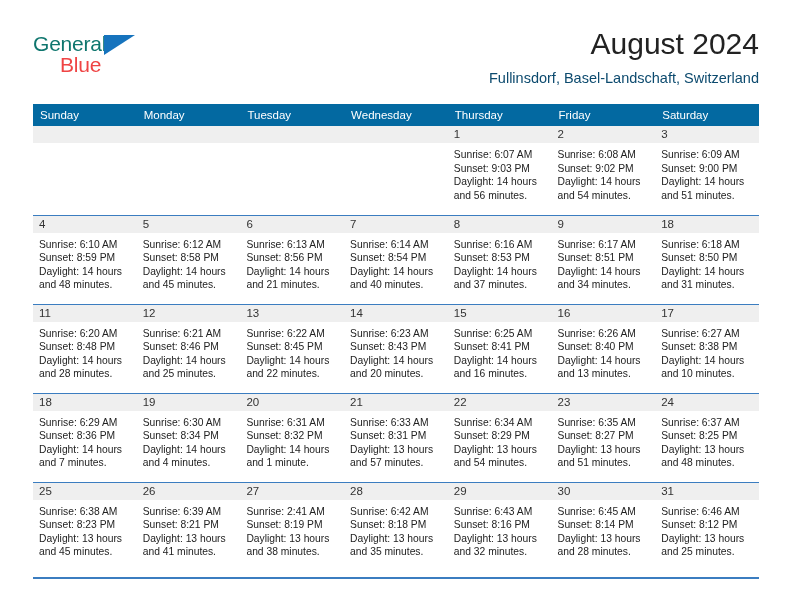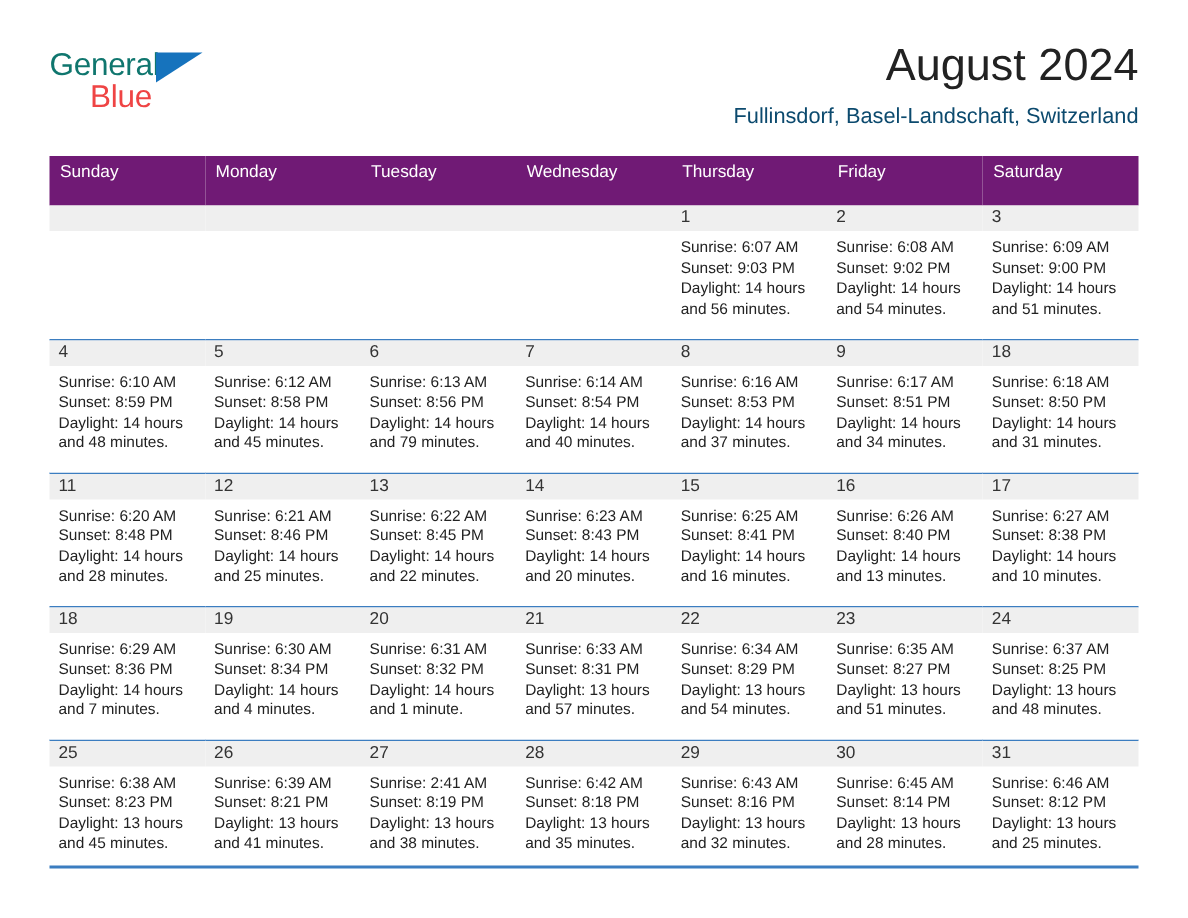--- a/index.html
+++ b/index.html
@@ -93,26 +93,26 @@
   
   .calendar {
     position: absolute;
     left: 33px;
     top: 104px;
     width: 726px;
     border-collapse: collapse;
     table-layout: fixed;
   }
   .calendar th {
-    background: #701a75;
+    background: #0369a1;
     color: #ffffff;
     font-size: 11.5px;
     font-weight: normal;
     text-align: left;
-    padding: 5px 0 16px 7px;
+    padding: 5px 0 5px 7px;
     height: 18px;
     box-sizing: border-box;
     border: none;
   }
   .calendar td {
     vertical-align: top;
     padding: 0;
     border: none;
     border-top: 1.6px solid #3b7dc0;
     background: #ffffff;
@@ -248,21 +248,21 @@
               <div>Daylight: 14 hours</div>
               <div>and 45 minutes.</div>
             </div>
           </td>
           <td>
             <div class="daynum-strip">6</div>
             <div class="cell-body">
               <div>Sunrise: 6:13 AM</div>
               <div>Sunset: 8:56 PM</div>
               <div>Daylight: 14 hours</div>
-              <div>and 79 minutes.</div>
+              <div>and 21 minutes.</div>
             </div>
           </td>
           <td>
             <div class="daynum-strip">7</div>
             <div class="cell-body">
               <div>Sunrise: 6:14 AM</div>
               <div>Sunset: 8:54 PM</div>
               <div>Daylight: 14 hours</div>
               <div>and 40 minutes.</div>
             </div>

